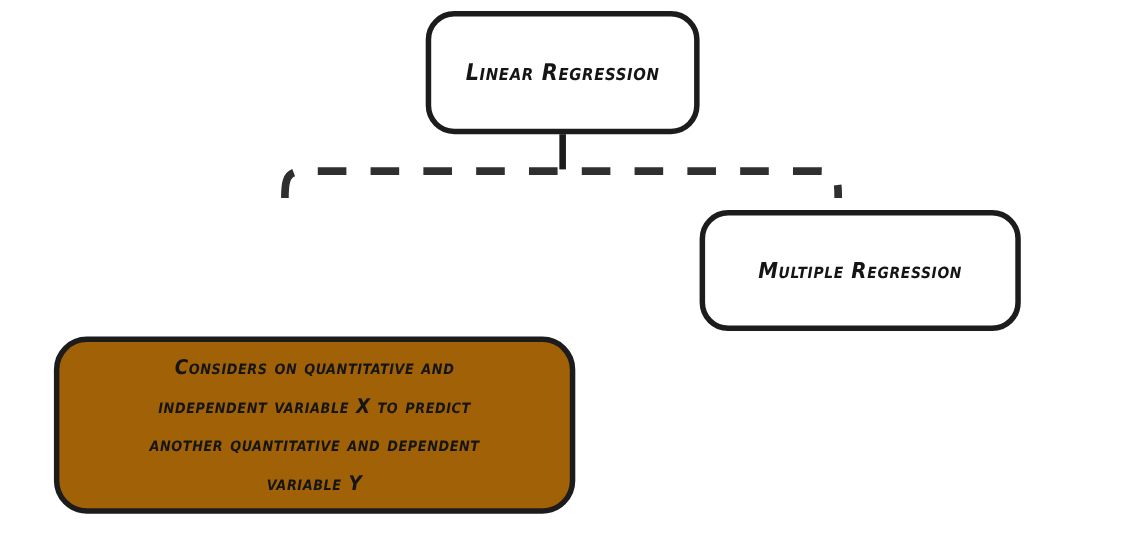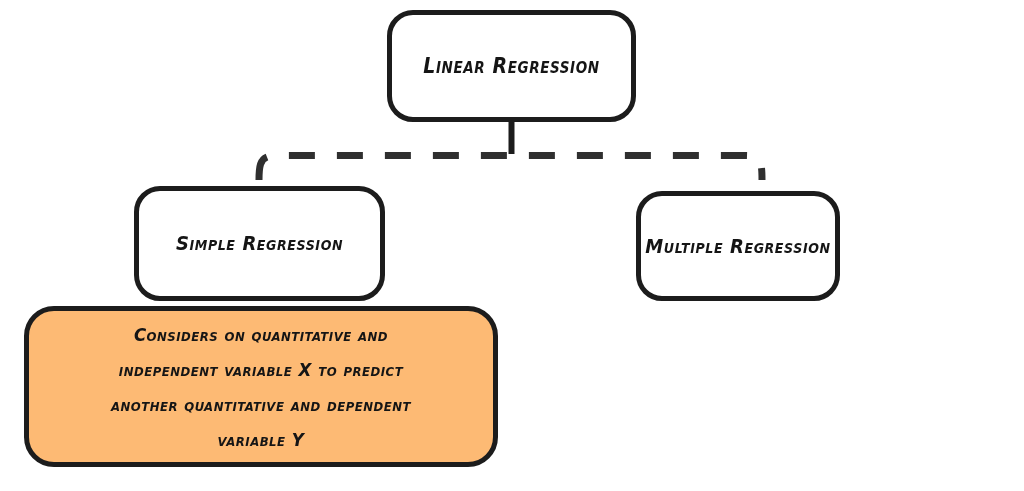--- a/index.html
+++ b/index.html
@@ -55,38 +55,39 @@
   
   #node-simple {
     left: 134px;
     top: 186px;
     width: 251px;
     height: 115px;
   }
   #node-multiple {
     left: 636px;
     top: 191px;
-    width: 204px;
+    width: 292px;
     height: 110px;
   }
   #node-simple .node-label,
   #node-multiple .node-label { font-size: 20px; }
 
   
   .desc {
     position: absolute;
     box-sizing: border-box;
-    background: #fdba74;
+    background: #a16207;
     border: 5px solid #1c1c1c;
     border-radius: 30px;
     display: flex;
     align-items: center;
     justify-content: center;
     z-index: 8;
     padding: 8px 18px;
+    margin-left: 25px;
   }
   .desc-text {
     font-family: "DejaVu Sans", sans-serif;
     font-weight: bold;
     font-style: italic;
     font-variant: small-caps;
     font-stretch: condensed;
     color: #151515;
     font-size: 18.5px;
     line-height: 35px;
@@ -127,23 +128,20 @@
 
     <line x1="511.5" y1="122" x2="511.5" y2="154" stroke="#1c1c1c" stroke-width="6" stroke-linecap="butt"></line>
 
     <path d="M 259 180 C 259 160, 262 155.5, 278 155.5 L 745 155.5 C 760 155.5, 762 160, 762 180" fill="none" stroke="#2f2f2f" stroke-width="7" stroke-linecap="butt" stroke-dasharray="26 22"></path>
   </svg>
 
   <div class="node" id="node-root">
     <span class="node-label">Linear Regression</span>
   </div>
 
-  <div class="node" id="node-simple">
-    <span class="node-label">Simple Regression</span>
-  </div>
 
   <div class="node" id="node-multiple">
     <span class="node-label">Multiple Regression</span>
   </div>
 
   <div class="desc" id="desc-simple">
     <span class="desc-text">Considers on quantitative and
 independent variable X to predict
 another quantitative and dependent
 variable Y</span>

